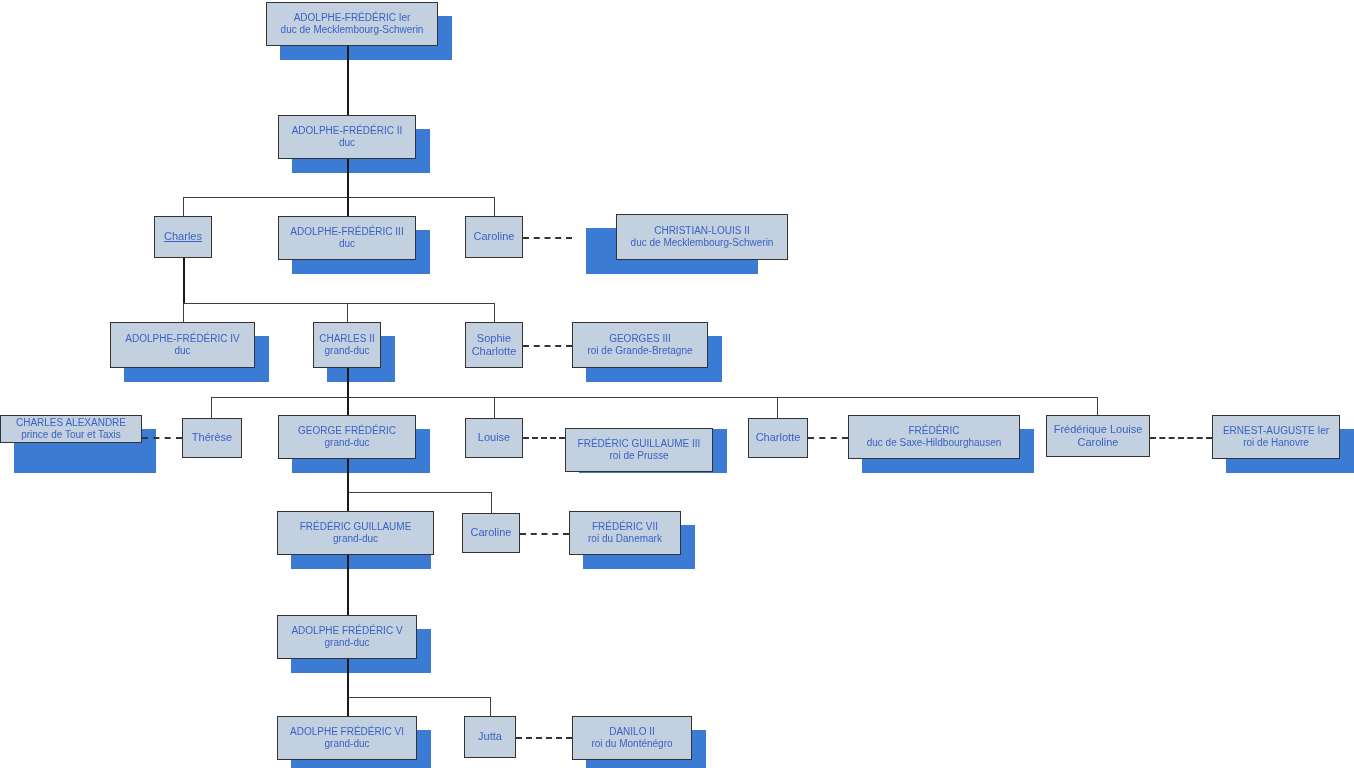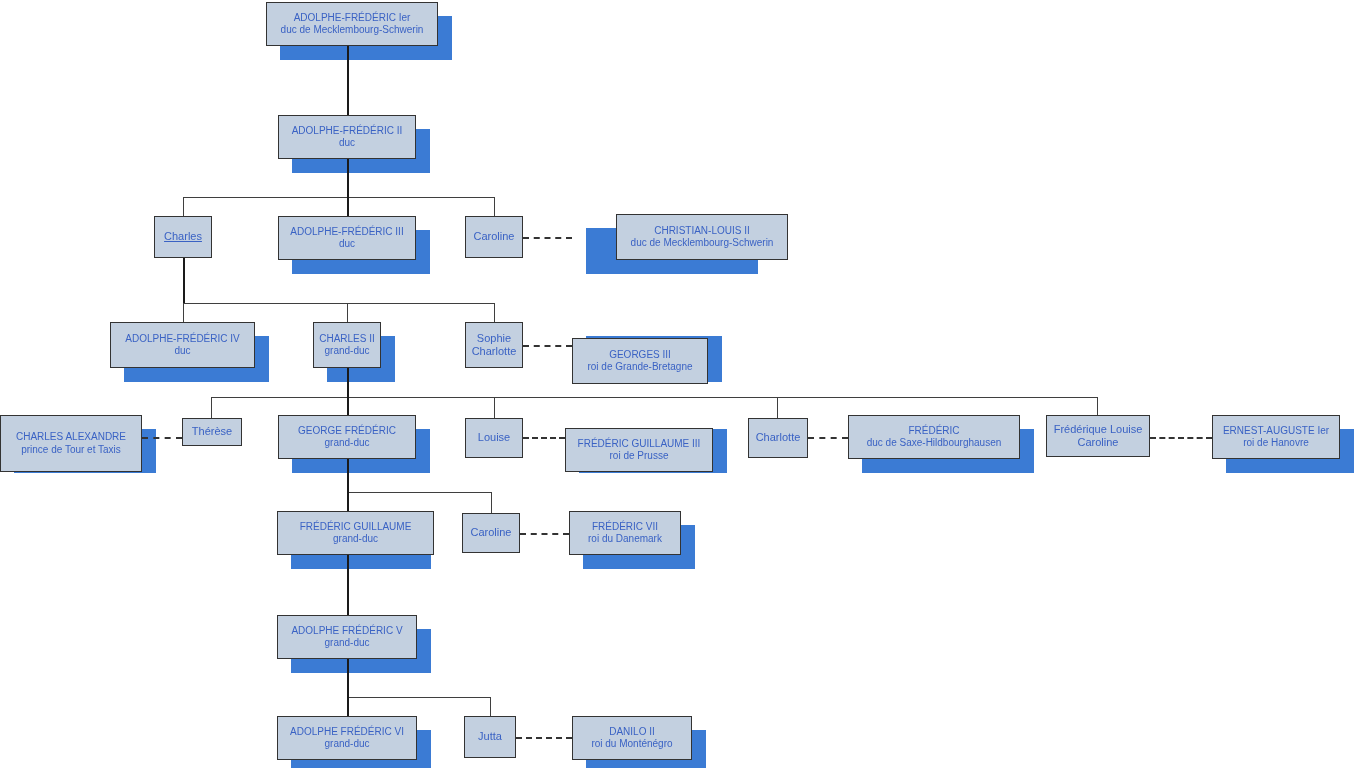--- a/index.html
+++ b/index.html
@@ -161,29 +161,29 @@
         <span class="sub">duc</span>
       </div>
       <div class="node big" style="left: 313px; top: 322px; width: 68px; height: 46px;">
         <span class="ttl">CHARLES II</span>
         <span class="sub">grand-duc</span>
       </div>
       <div class="node small" style="left: 465px; top: 322px; width: 58px; height: 46px;">
         <span class="ttl">Sophie</span>
         <span class="sub">Charlotte</span>
       </div>
-      <div class="node big" style="left: 572px; top: 338px; width: 136px; height: 46px;">
+      <div class="node big" style="left: 572px; top: 322px; width: 136px; height: 46px;">
         <span class="ttl">GEORGES III</span>
         <span class="sub">roi de Grande-Bretagne</span>
       </div>
-      <div class="node big" style="left: 0px; top: 415px; width: 142px; height: 57px;">
+      <div class="node big" style="left: 0px; top: 415px; width: 142px; height: 28px;">
         <span class="ttl">CHARLES ALEXANDRE</span>
         <span class="sub">prince de Tour et Taxis</span>
       </div>
-      <div class="node small" style="left: 182px; top: 418px; width: 60px; height: 28px;">
+      <div class="node small" style="left: 182px; top: 418px; width: 60px; height: 40px;">
         <span class="ttl">Thérèse</span>
       </div>
       <div class="node big" style="left: 278px; top: 415px; width: 138px; height: 44px;">
         <span class="ttl">GEORGE FRÉDÉRIC</span>
         <span class="sub">grand-duc</span>
       </div>
       <div class="node small" style="left: 465px; top: 418px; width: 58px; height: 40px;">
         <span class="ttl">Louise</span>
       </div>
       <div class="node big" style="left: 565px; top: 428px; width: 148px; height: 44px;">

